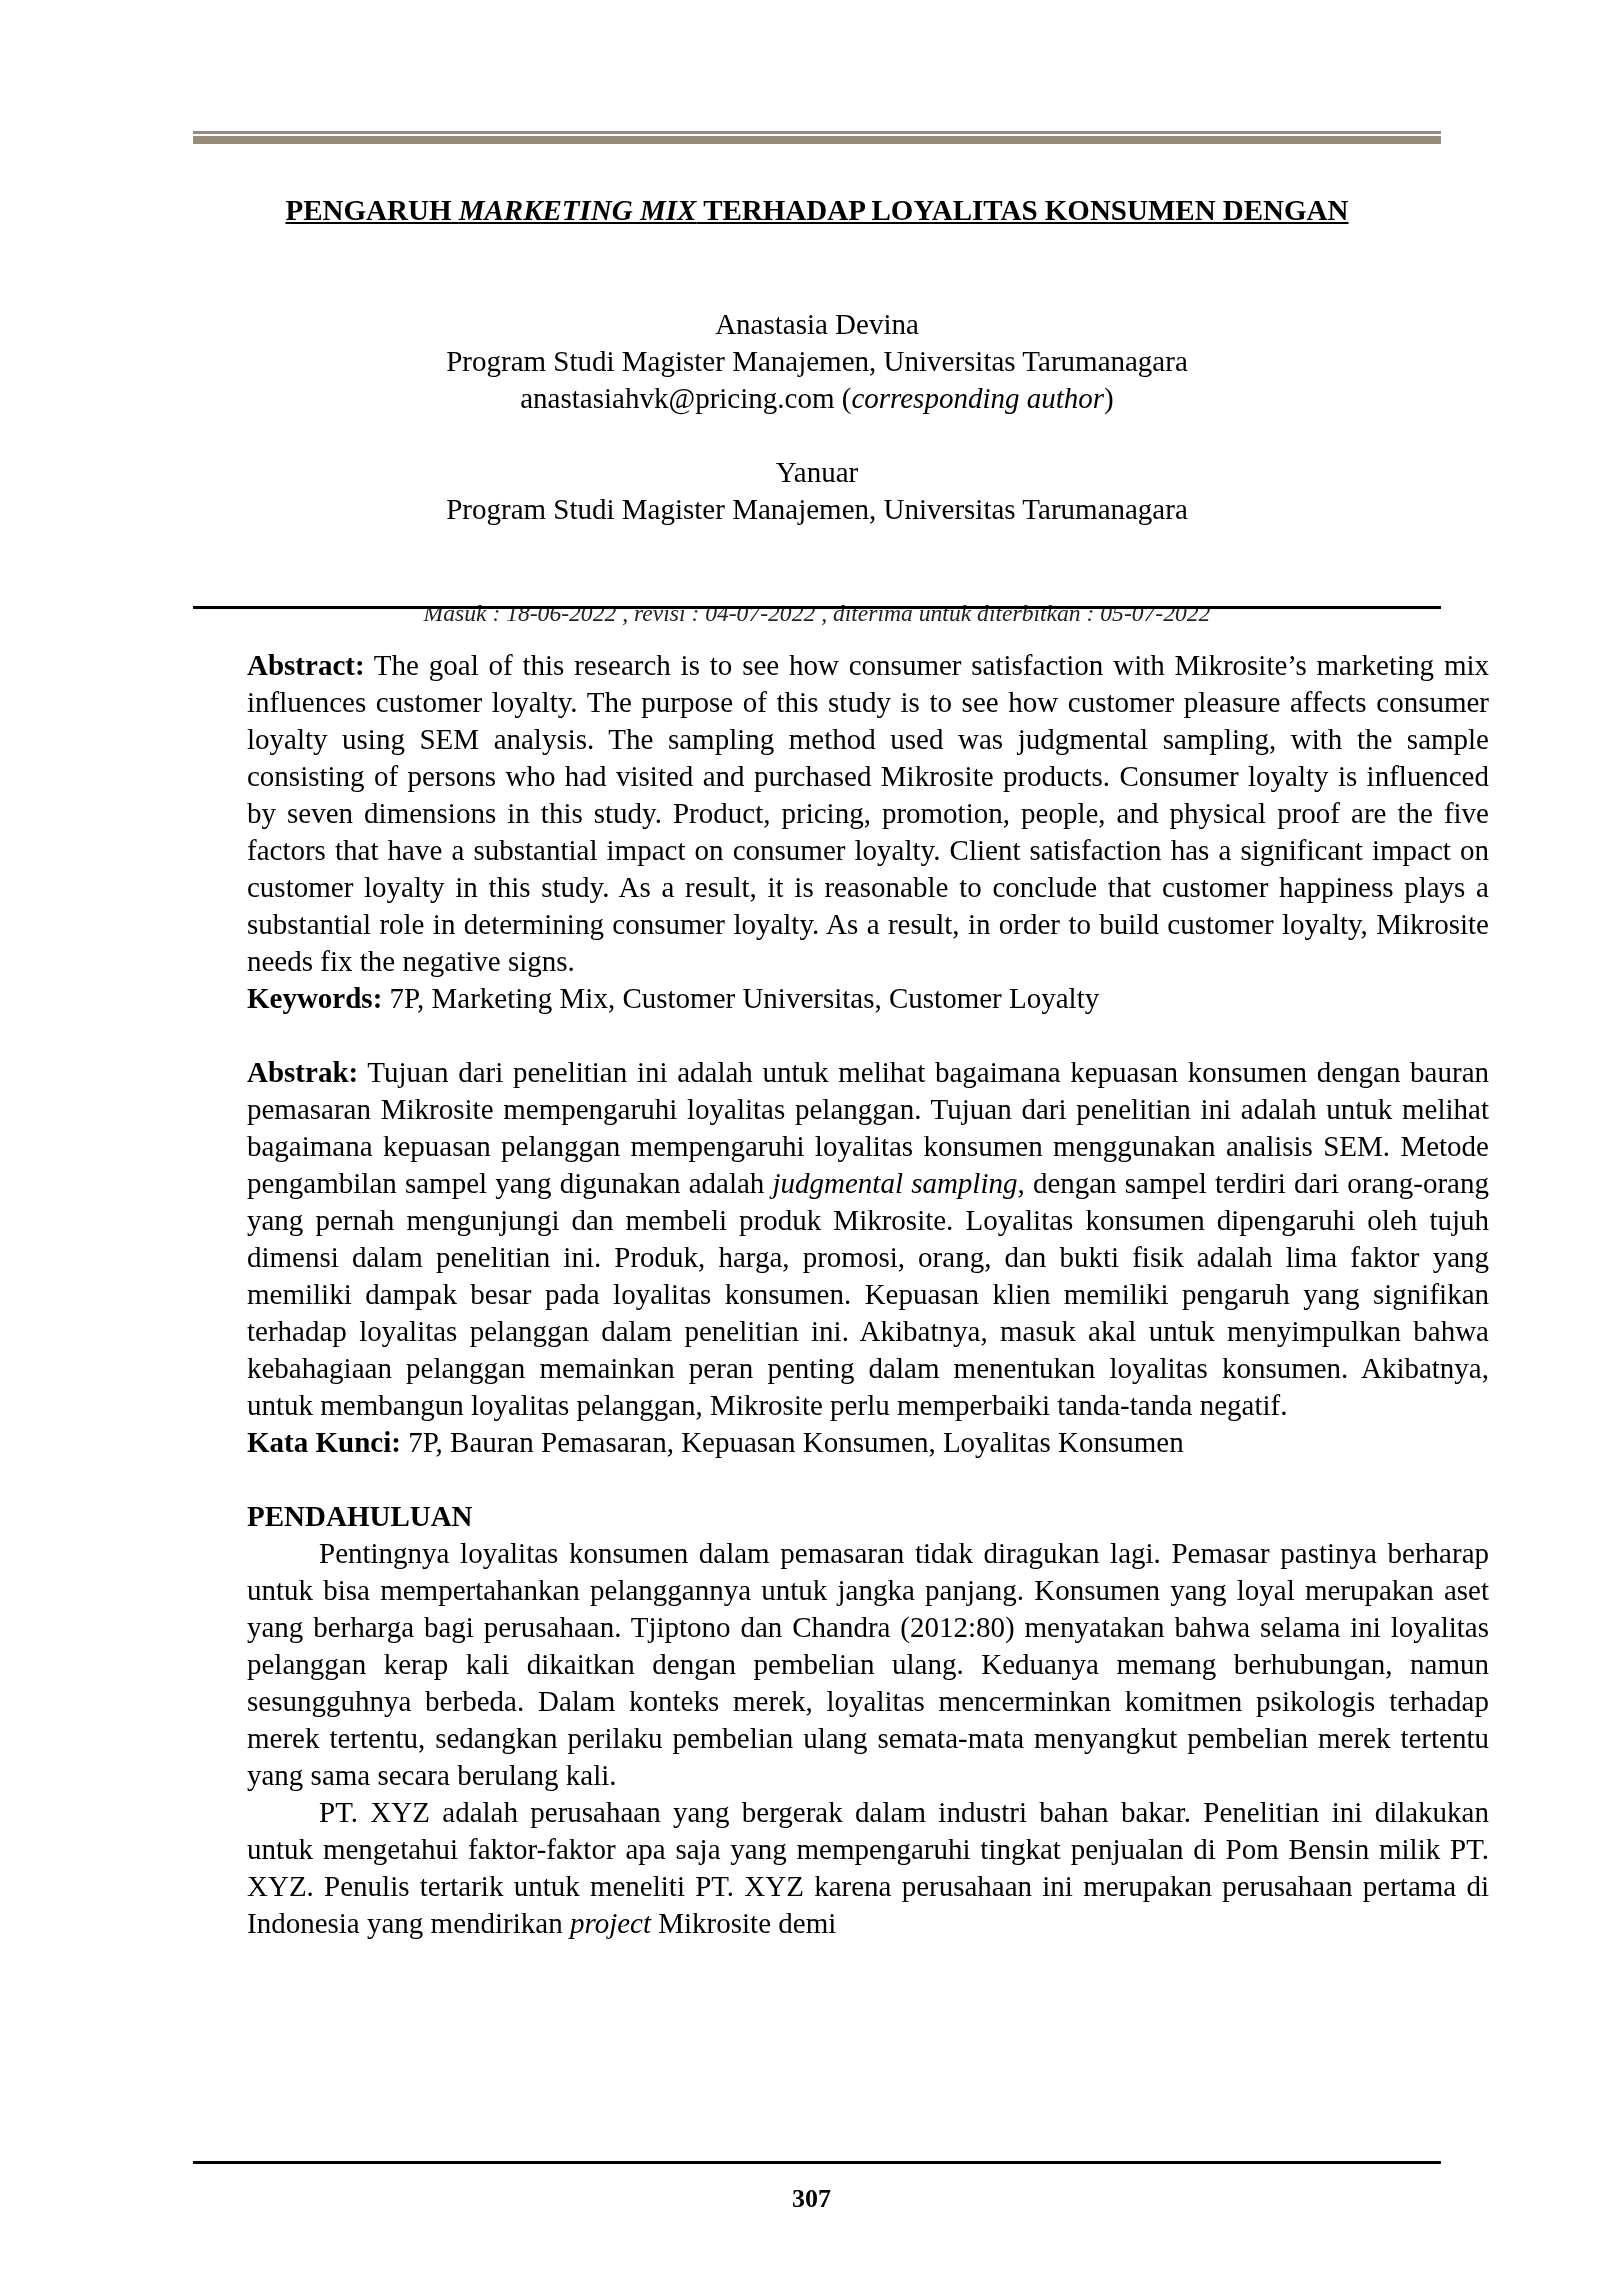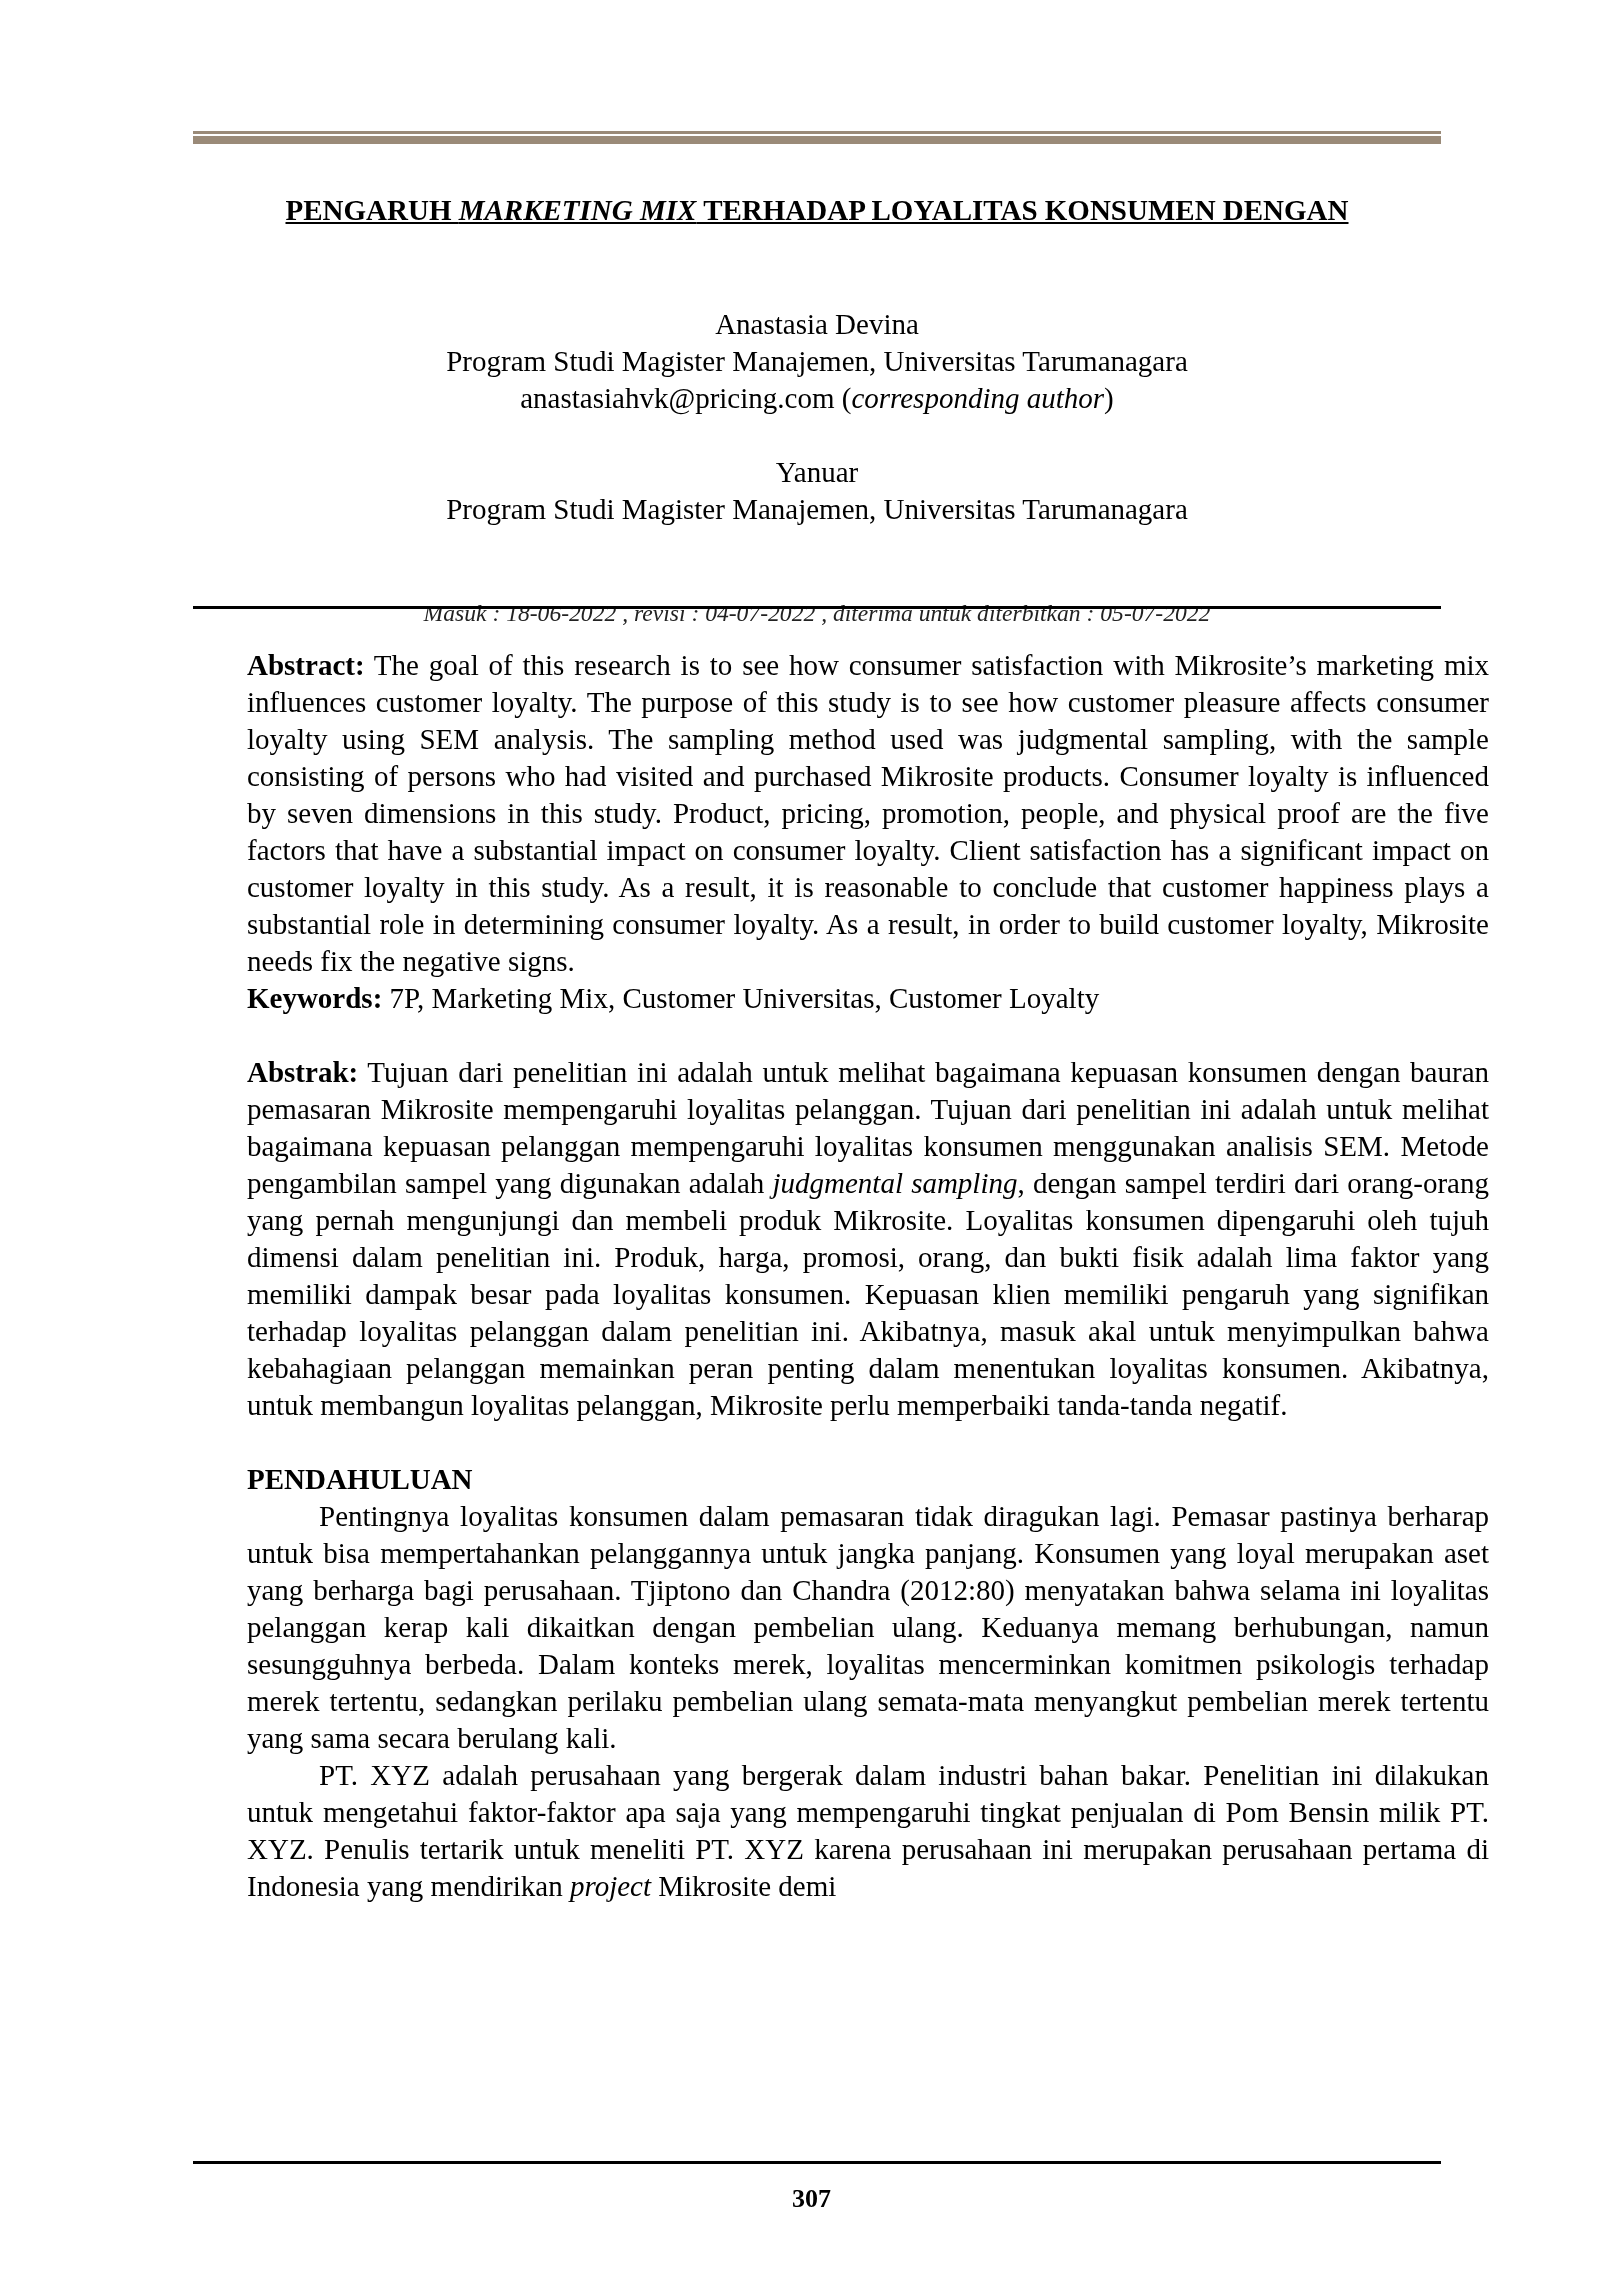--- a/index.html
+++ b/index.html
@@ -45,20 +45,21 @@
 </div>
 
 <div class="dates">Masuk : 18-06-2022 , revisi : 04-07-2022 , diterima untuk diterbitkan : 05-07-2022</div>
 <div class="rule-dates"></div>
 
 <div class="body">
   <p><b>Abstract:</b><span> The goal of this research is to see how consumer satisfaction with Mikrosite’s marketing mix influences customer loyalty. The purpose of this study is to see how customer pleasure affects consumer loyalty using SEM analysis. The sampling method used was judgmental sampling, with the sample consisting of persons who had visited and purchased Mikrosite products. Consumer loyalty is influenced by seven dimensions in this study. Product, pricing, promotion, people, and physical proof are the five factors that have a substantial impact on consumer loyalty. Client satisfaction has a significant impact on customer loyalty in this study. As a result, it is reasonable to conclude that customer happiness plays a substantial role in determining consumer loyalty. As a result, in order to build customer loyalty, Mikrosite needs fix the negative signs.</span></p>
   <p><b>Keywords:</b><span> 7P, Marketing Mix, Customer Universitas, Customer Loyalty</span></p>
   <div class="gap"></div>
   <p><b>Abstrak:</b><span> Tujuan dari penelitian ini adalah untuk melihat bagaimana kepuasan konsumen dengan bauran pemasaran Mikrosite mempengaruhi loyalitas pelanggan. Tujuan dari penelitian ini adalah untuk melihat bagaimana kepuasan pelanggan mempengaruhi loyalitas konsumen menggunakan analisis SEM. Metode pengambilan sampel yang digunakan adalah </span><i>judgmental sampling</i><span>, dengan sampel terdiri dari orang-orang yang pernah mengunjungi dan membeli produk Mikrosite. Loyalitas konsumen dipengaruhi oleh tujuh dimensi dalam penelitian ini. Produk, harga, promosi, orang, dan bukti fisik adalah lima faktor yang memiliki dampak besar pada loyalitas konsumen. Kepuasan klien memiliki pengaruh yang signifikan terhadap loyalitas pelanggan dalam penelitian ini. Akibatnya, masuk akal untuk menyimpulkan bahwa kebahagiaan pelanggan memainkan peran penting dalam menentukan loyalitas konsumen. Akibatnya, untuk membangun loyalitas pelanggan, Mikrosite perlu memperbaiki tanda-tanda negatif.</span></p>
+  <p><b>Kata Kunci:</b><span> 7P, Bauran Pemasaran, Kepuasan Konsumen, Loyalitas Konsumen</span></p>
   <div class="gap"></div>
   <p class="heading">PENDAHULUAN</p>
   <p class="indent">Pentingnya loyalitas konsumen dalam pemasaran tidak diragukan lagi. Pemasar pastinya berharap untuk bisa mempertahankan pelanggannya untuk jangka panjang. Konsumen yang loyal merupakan aset yang berharga bagi perusahaan. Tjiptono dan Chandra (2012:80) menyatakan bahwa selama ini loyalitas pelanggan kerap kali dikaitkan dengan pembelian ulang. Keduanya memang berhubungan, namun sesungguhnya berbeda. Dalam konteks merek, loyalitas mencerminkan komitmen psikologis terhadap merek tertentu, sedangkan perilaku pembelian ulang semata-mata menyangkut pembelian merek tertentu yang sama secara berulang kali.</p>
   <p class="indent"><span>PT. XYZ adalah perusahaan yang bergerak dalam industri bahan bakar. Penelitian ini dilakukan untuk mengetahui faktor-faktor apa saja yang mempengaruhi tingkat penjualan di Pom Bensin milik PT. XYZ. Penulis tertarik untuk meneliti PT. XYZ karena perusahaan ini merupakan perusahaan pertama di Indonesia yang mendirikan </span><i>project</i><span> Mikrosite demi</span></p>
 </div>
 
 <div class="rule-bottom"></div>
 <div class="pagenum">307</div>
 
 

